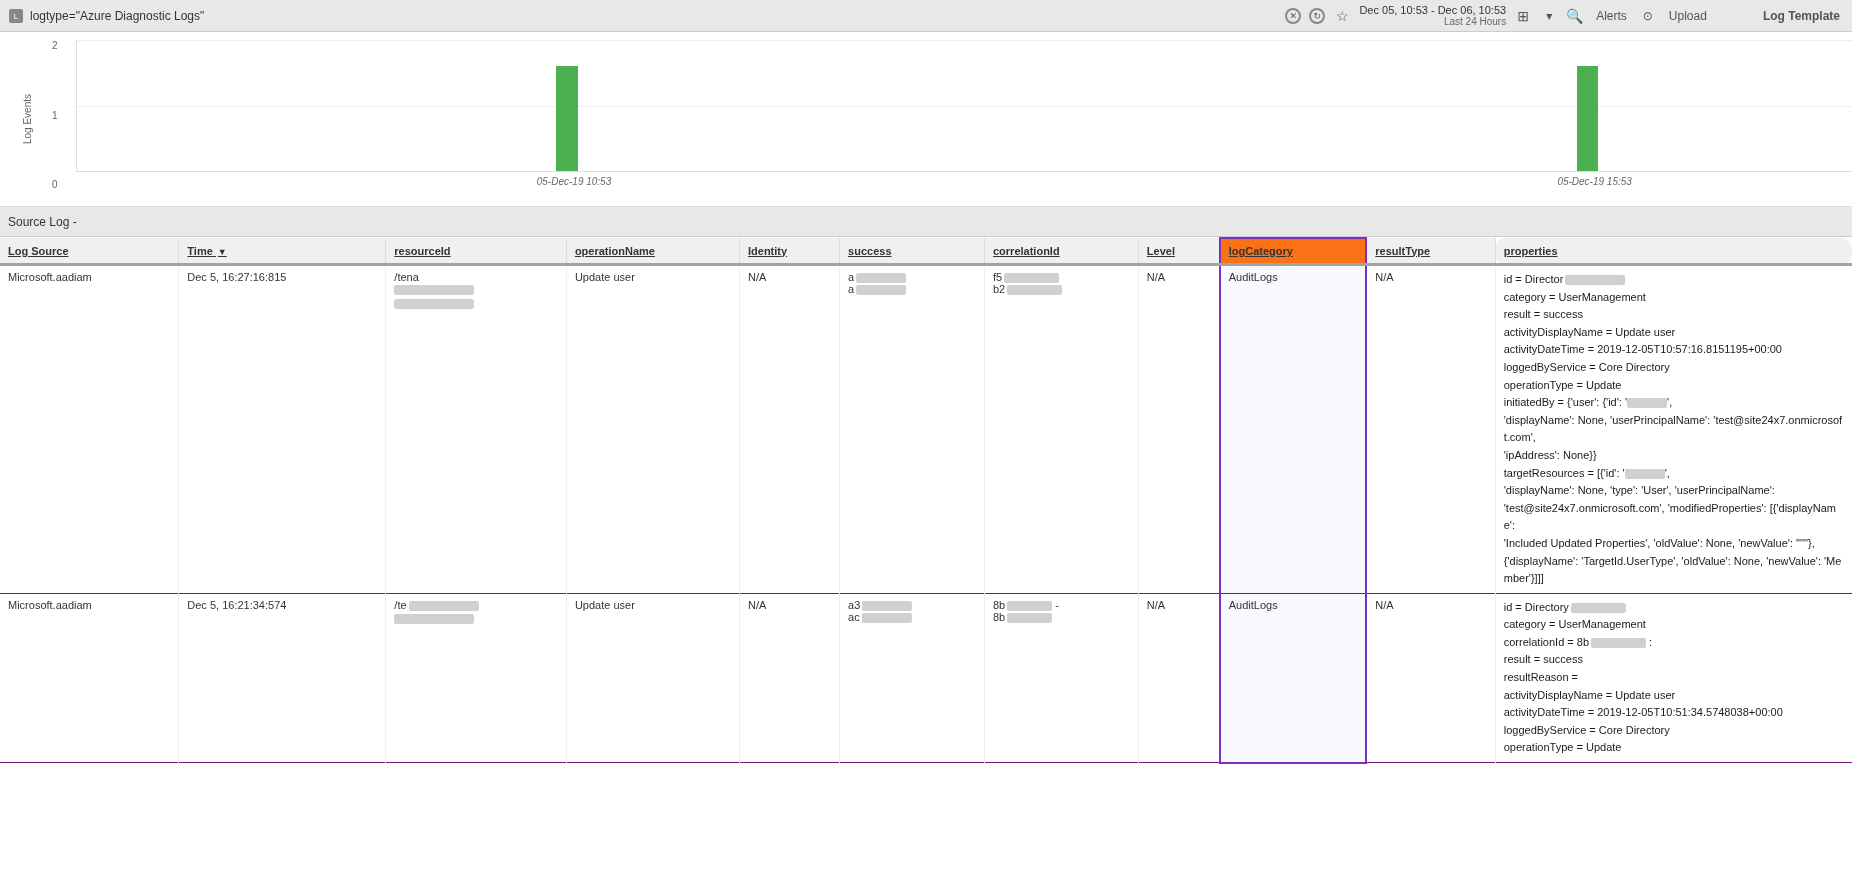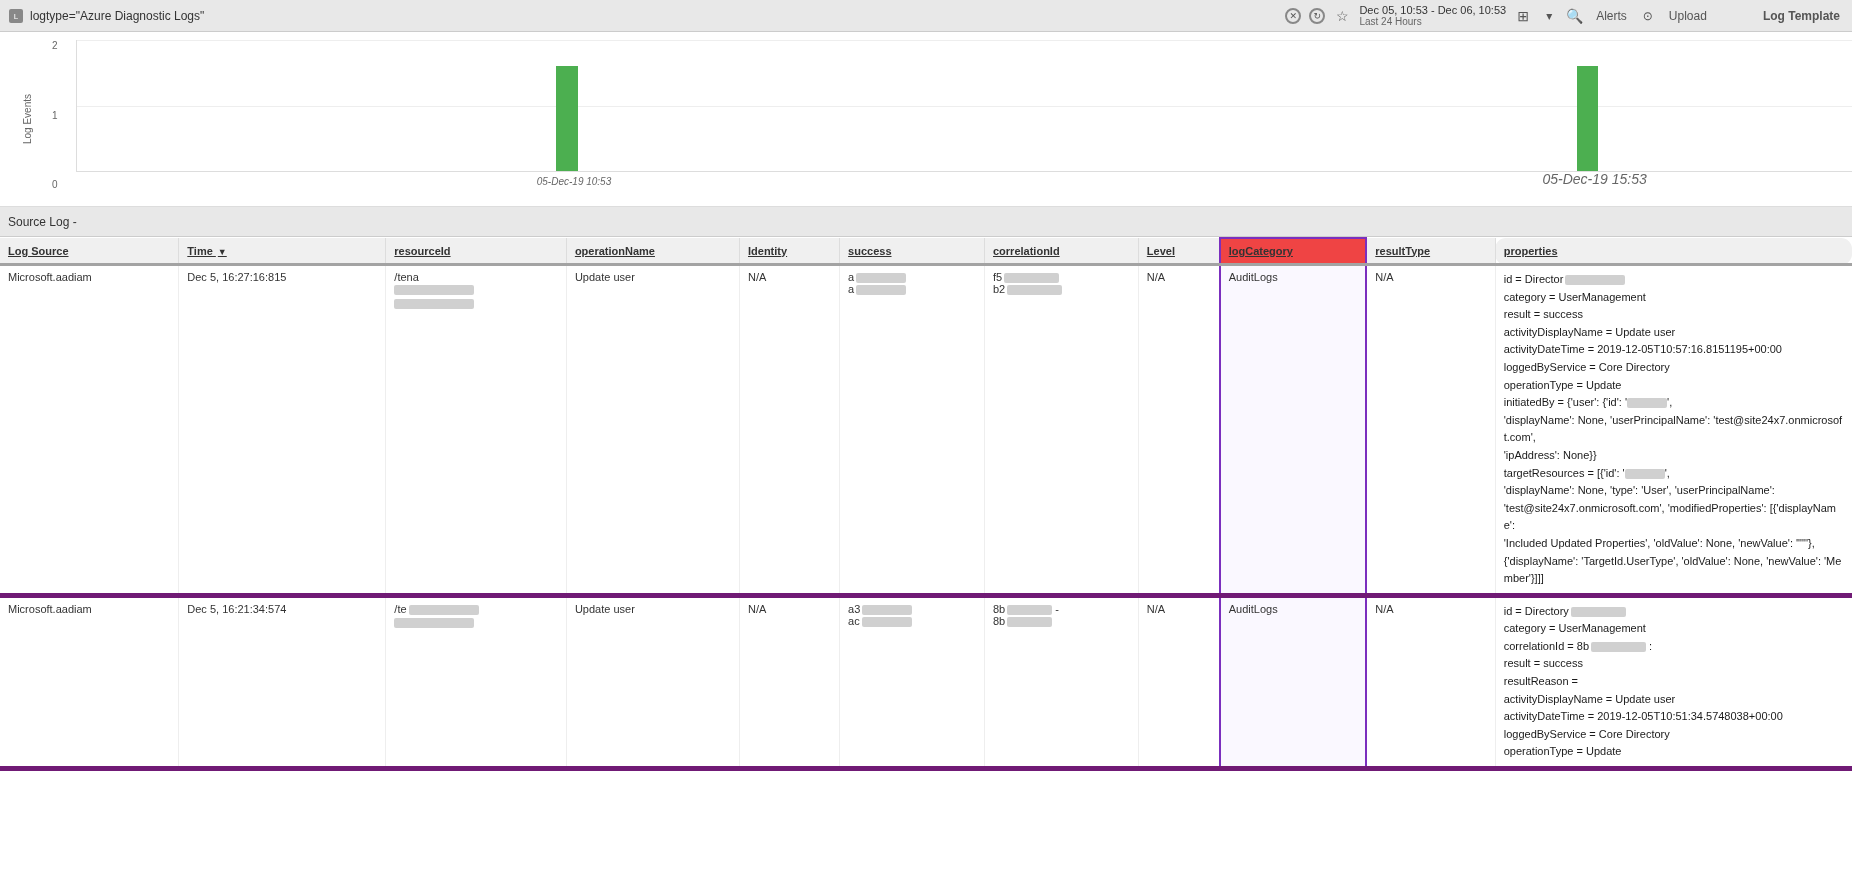--- a/index.html
+++ b/index.html
@@ -151,21 +151,21 @@
       padding: 6px 8px;
       text-align: left;
       font-weight: bold;
       color: #333;
       border-right: 1px solid #ddd;
       white-space: nowrap;
       cursor: pointer;
     }
     thead th:last-child { border-right: none; border-radius: 11px; }
     tbody tr {
-      border-bottom: 5px solid #701a75;
+      border-bottom: 1px solid #701a75;
       vertical-align: top;
       padding-left: 44px;
     }
     tbody td {
       padding: 5px 8px;
       border-right: 1px solid #eee;
       vertical-align: top;
       max-width: 200px;
       word-break: break-all;
     }
@@ -209,21 +209,21 @@
         <rect width="14" height="14" rx="2" fill="#888"></rect>
         <text x="7" y="10" text-anchor="middle" fill="white" font-size="8">L</text>
       </svg>
     </div>
     <span class="toolbar-title">logtype="Azure Diagnostic Logs"</span>
   </div>
   <div class="toolbar-right">
     <div class="toolbar-icon-btn circle-icon">✕</div>
     <div class="toolbar-icon-btn circle-icon">↻</div>
     <div class="toolbar-icon-btn" style="font-size:14px;">☆</div>
-    <div style="text-align:left;">
+    <div style="text-align:right;">
       <div style="font-size:11px;">Dec 05, 10:53 - Dec 06, 10:53</div>
       <div style="font-size:10px;color:#666;">Last 24 Hours</div>
     </div>
     <div class="toolbar-icon-btn" style="font-size:14px;">⊞</div>
     <div class="toolbar-icon-btn" style="font-size:12px;">▾</div>
     <div class="toolbar-icon-btn" style="font-size:14px;">🔍</div>
     <button class="toolbar-btn">Alerts</button>
     <div class="toolbar-icon-btn" style="font-size:12px;">⊙</div>
     <button class="toolbar-btn">Upload</button>
     <button class="toolbar-btn" style="font-weight:bold;margin-left:40px;">Log Template</button>
@@ -241,42 +241,42 @@
     <div class="chart-plot">
 
       <div class="chart-gridline" style="top:0%;"></div>
       <div class="chart-gridline" style="top:50%;"></div>
 
       <div class="chart-bar" style="left:27%; width:1.2%; height:80%;"></div>
 
       <div class="chart-bar" style="left:84.5%; width:1.2%; height:80%;"></div>
 
       <div class="chart-x-label" style="left:28%; bottom:-16px; font-size:10px; color:#666;">05-Dec-19 10:53</div>
-      <div class="chart-x-label" style="left:85.5%; bottom:-16px; font-size:14px; color:#666;">05-Dec-19 15:53</div>
+      <div class="chart-x-label" style="left:85.5%; bottom:-16px; font-size:10px; color:#666;">05-Dec-19 15:53</div>
     </div>
   </div>
 </div>
 
 <div class="source-log-bar">
   <span>Source Log -</span>
 </div>
 
 <div class="log-table-wrapper">
   <table>
     <thead>
       <tr>
         <th>Log Source</th>
         <th>Time <span class="sort-arrow">▼</span></th>
         <th>resourceId</th>
         <th>operationName</th>
         <th>Identity</th>
         <th>success</th>
         <th>correlationId</th>
         <th>Level</th>
-        <th style="border:2px solid #7b2fbe; background:#ef4444;">logCategory</th>
+        <th style="border:2px solid #7b2fbe; background:#f97316;">logCategory</th>
         <th>resultType</th>
         <th>properties</th>
       </tr>
     </thead>
     <tbody>
 
       <tr>
         <td>Microsoft.aadiam</td>
         <td>Dec 5, 16:27:16:815</td>
         <td>

